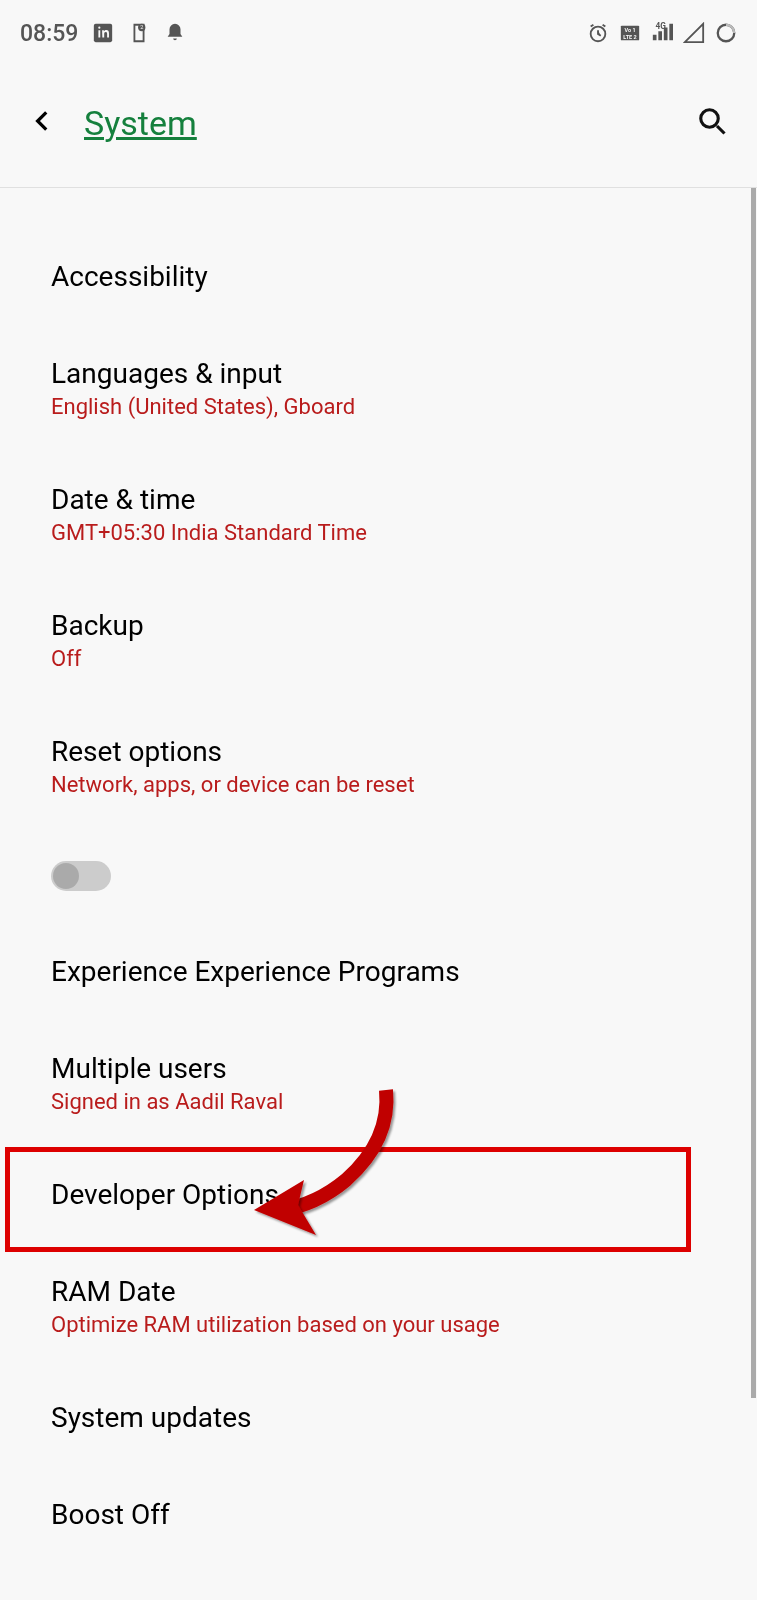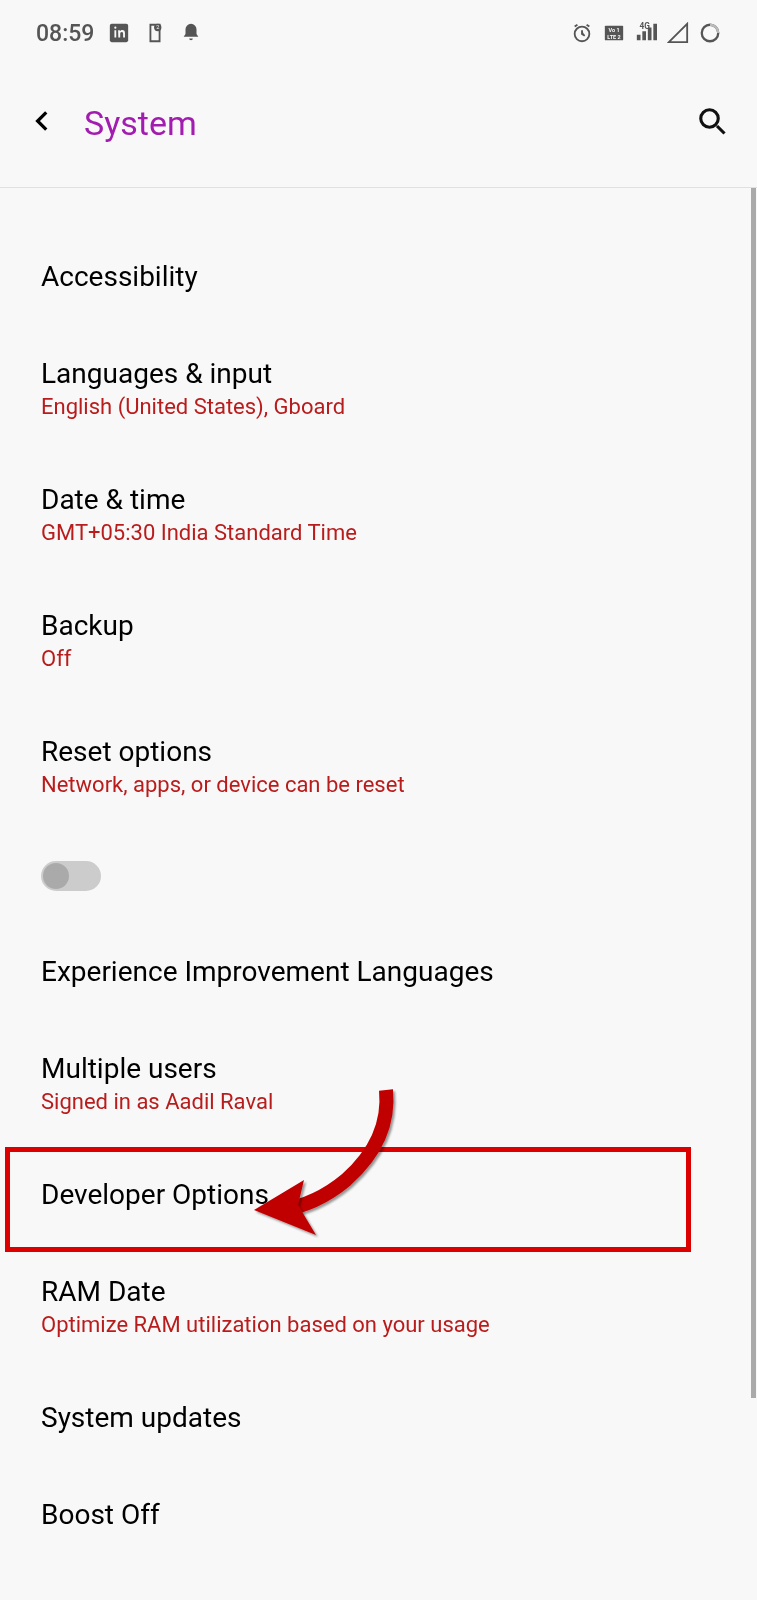--- a/index.html
+++ b/index.html
@@ -15,21 +15,21 @@
       color: #000;
       position: relative;
       overflow: hidden;
     }
     
     .status-bar {
       height: 50px;
       display: flex;
       align-items: center;
       justify-content: space-between;
-      padding: 0 36px;
+      padding: 0 20px;
       background: #f8f8f8;
       margin-top: 8px;
     }
     .status-left {
       display: flex;
       align-items: center;
       gap: 14px;
     }
     .status-right {
       display: flex;
@@ -73,35 +73,36 @@
     .back-button svg {
       width: 26px;
       height: 26px;
       stroke: #000;
       stroke-width: 3;
       fill: none;
     }
     .page-title {
       font-size: 34px;
       font-weight: 400;
-      color: #a21caf;
+      color: #15803d;
+      text-decoration: underline;
     }
     .search-button {
       cursor: pointer;
     }
     .search-button svg {
       width: 30px;
       height: 30px;
       stroke: #111;
       stroke-width: 2.5;
       fill: none;
     }
     
     .content {
-      padding: 40px 0 0 5px;
+      padding: 40px 0 0 15px;
       position: relative;
     }
     .scroll-indicator {
       position: absolute;
       right: 1px;
       top: 0;
       width: 5px;
       height: 1210px;
       background: #aaa;
     }
@@ -286,21 +287,21 @@
     </li>
 
     <li class="settings-item">
       <div class="toggle">
         <div class="toggle-knob"></div>
       </div>
     </li>
 
     <li class="settings-item item-single">
       <div class="settings-item-text">
-        <div class="item-title">Experience Improvement Languages</div>
+        <div class="item-title">Experience Experience Programs</div>
       </div>
     </li>
 
     <li class="settings-item">
       <div class="settings-item-text">
         <div class="item-title">Multiple users</div>
         <div class="item-subtitle">Signed in as Aadil Raval</div>
       </div>
     </li>
 

